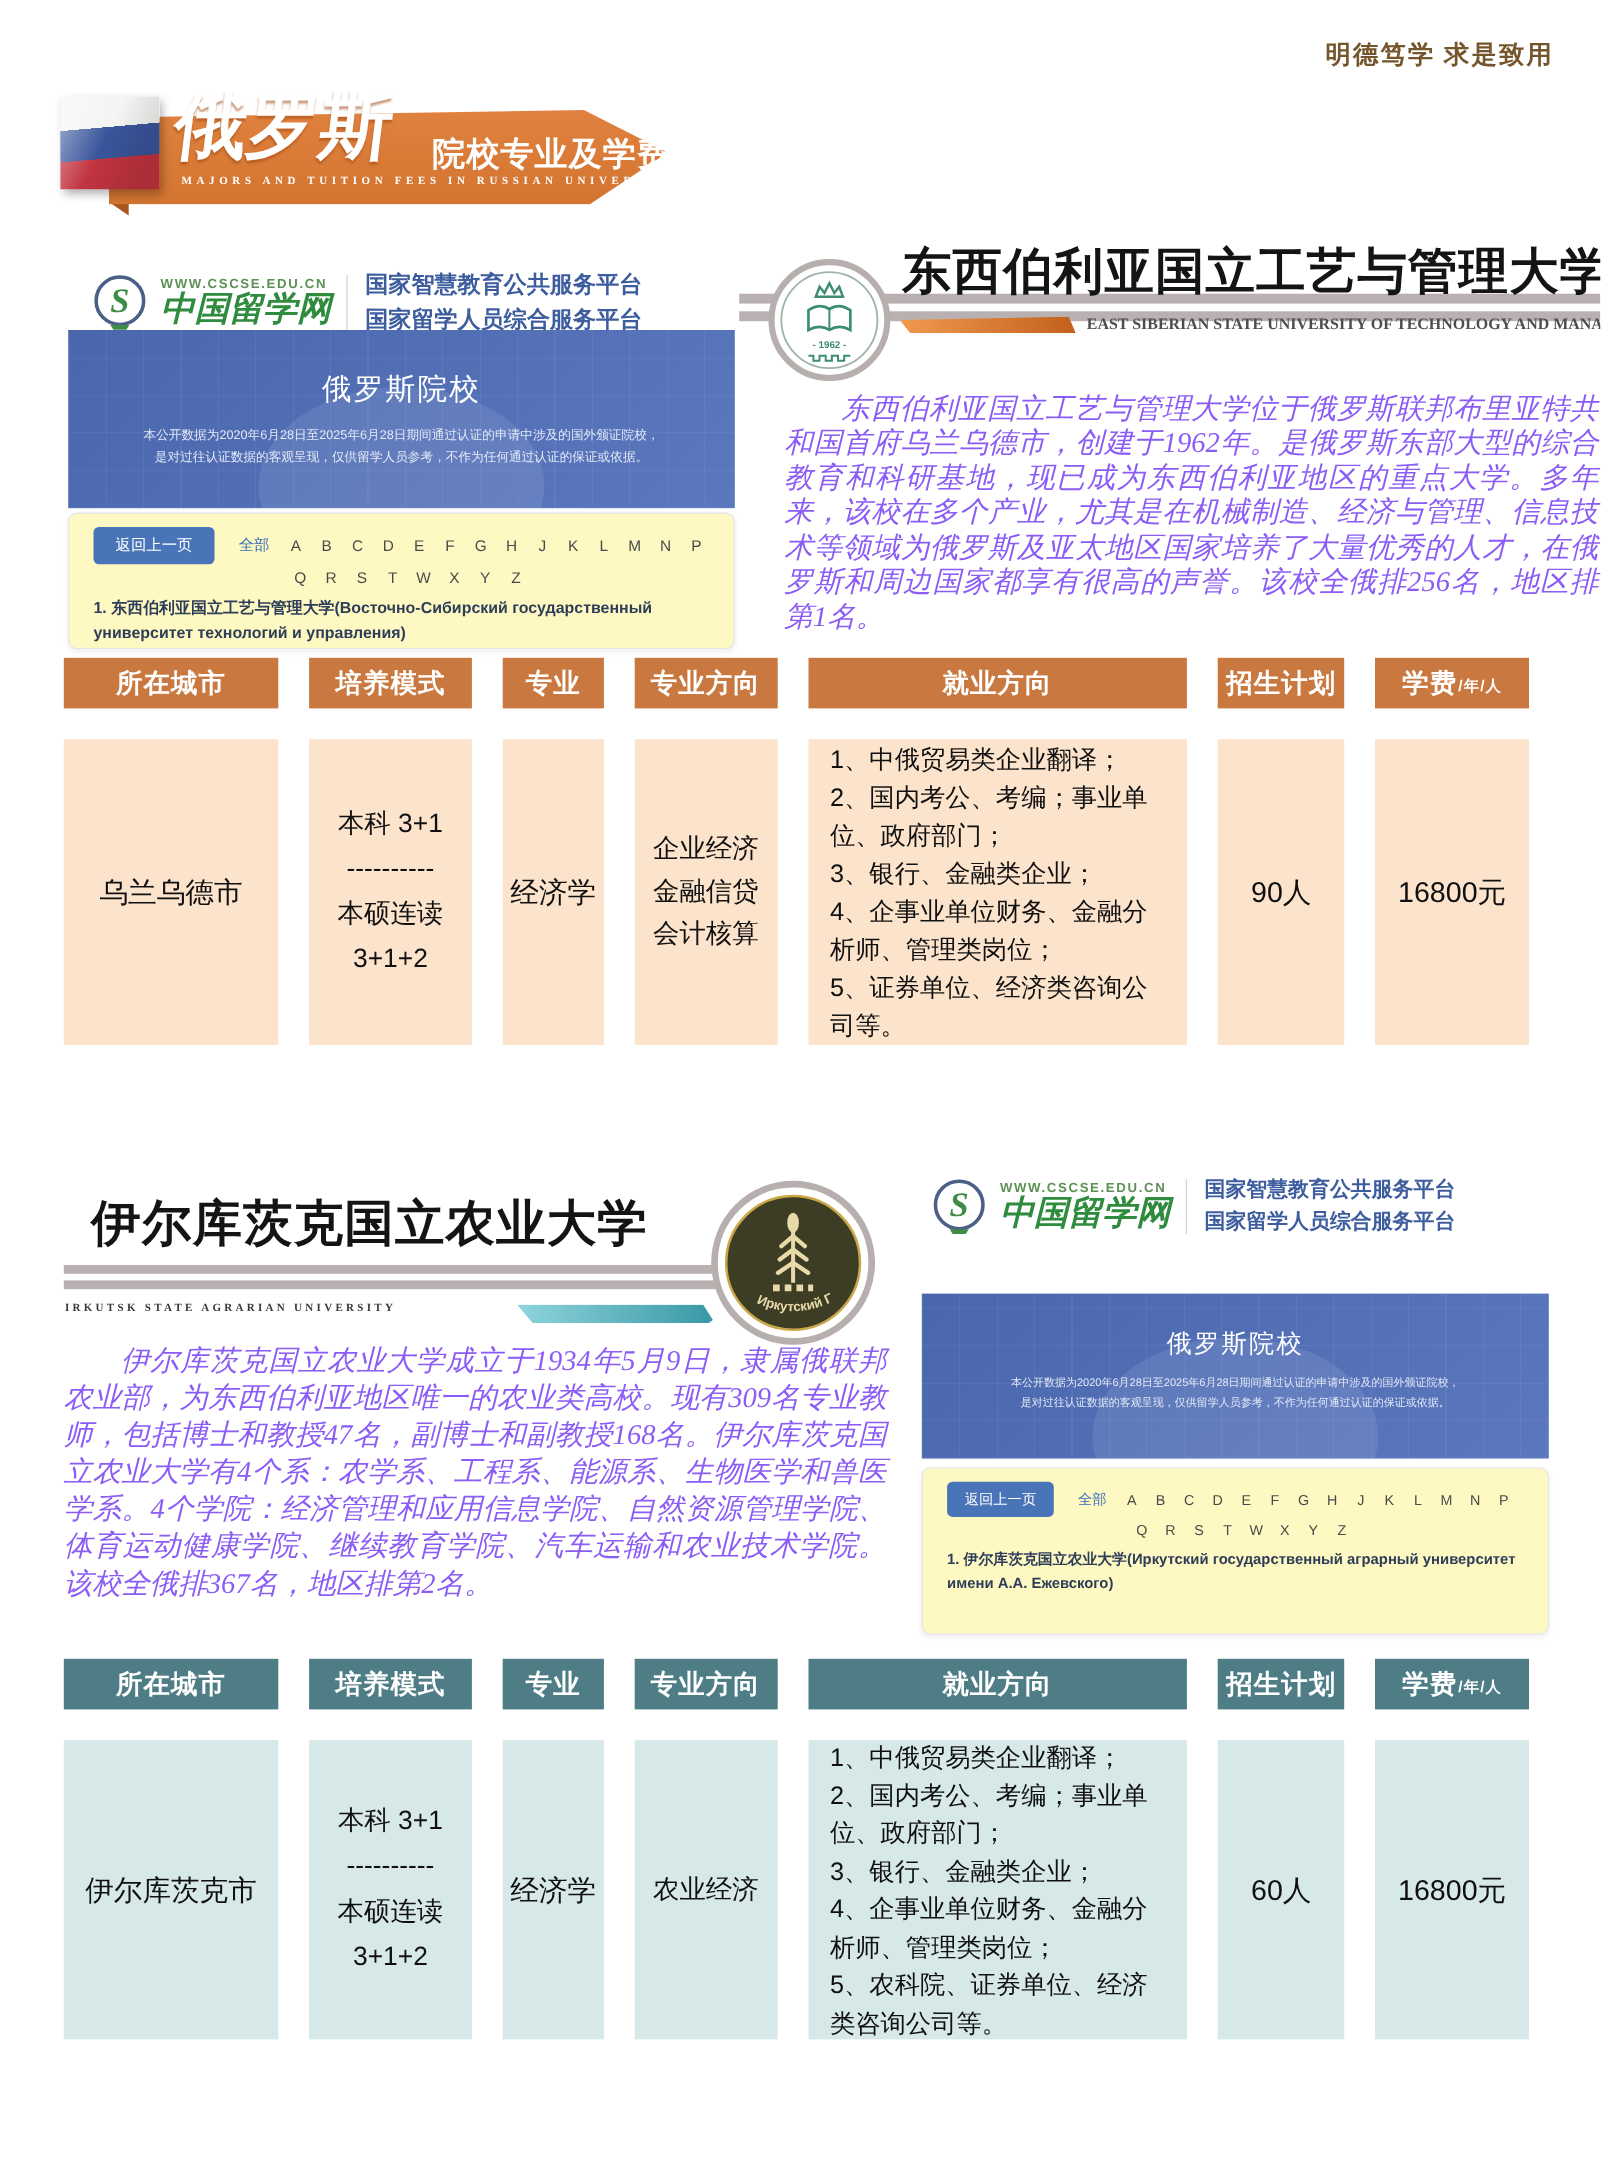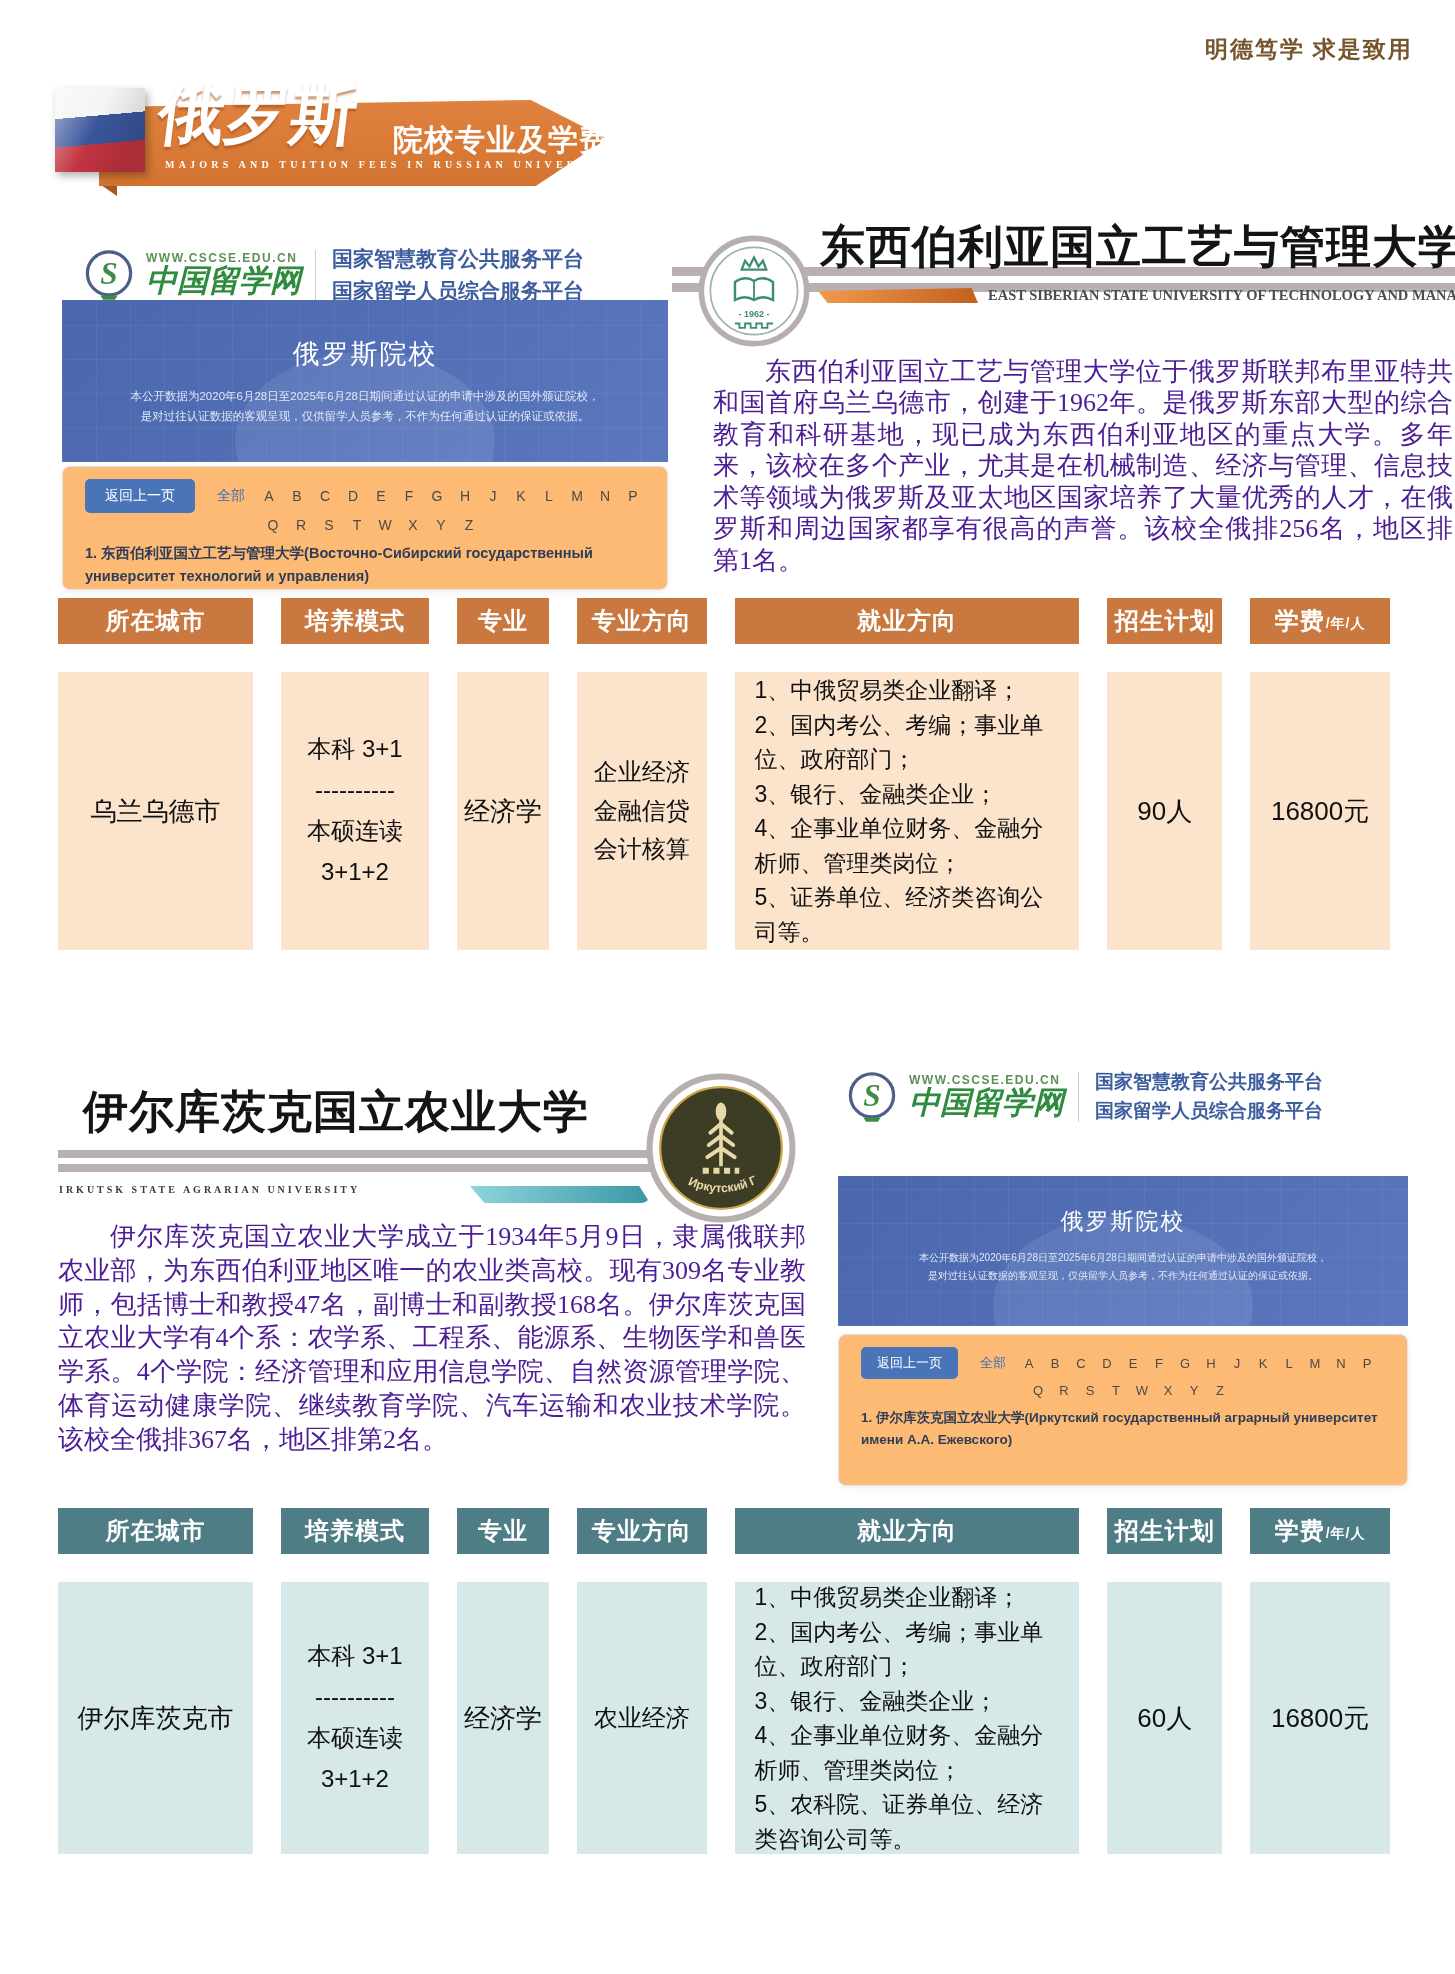--- a/index.html
+++ b/index.html
@@ -48,21 +48,21 @@
   .blue-panel::after{content:"";position:absolute;left:50%;bottom:-70px;width:260px;height:180px;
       margin-left:-130px;border-radius:50%;background:rgba(255,255,255,.09);}
   .bp-title{position:relative;text-align:center;color:#fff;letter-spacing:2px;z-index:1;}
   .bp-disc{position:relative;text-align:center;color:#e3e9f7;z-index:1;line-height:1.75;}
   .bp1 .bp-title{margin-top:36px;font-size:27px;}
   .bp1 .bp-disc{margin-top:14px;font-size:11.5px;}
   .bp2 .bp-title{margin-top:30px;font-size:23px;}
   .bp2 .bp-disc{margin-top:12px;font-size:10px;}
 
   
-  .white-panel{position:absolute;background:#fdba74;border:1px solid #e4e4e4;border-radius:8px;
+  .white-panel{position:absolute;background:#fef9c3;border:1px solid #e4e4e4;border-radius:8px;
       box-shadow:0 2px 6px rgba(0,0,0,.07);padding:12px 20px 8px 22px;overflow:hidden;box-sizing:border-box;}
   .wp-row1{display:flex;align-items:center;}
   .back-btn{background:#4a74b8;color:#fff;border:none;border-radius:5px;cursor:pointer;}
   .wp1 .back-btn{font-size:14px;padding:8px 20px;}
   .wp2 .back-btn{font-size:13px;padding:7px 16px;}
   .all-label{color:#3b6fb5;margin-left:22px;}
   .wp1 .all-label{font-size:14px;}
   .wp2 .all-label{font-size:13px;}
   .letters{display:flex;margin-left:10px;}
   .letters span{text-align:center;color:#4a4a4a;cursor:pointer;}
@@ -82,22 +82,22 @@
   .sec-en{font-family:"Liberation Serif",serif;font-weight:bold;white-space:nowrap;}
   .swoosh-orange{width:160px;height:15px;border-radius:8px 0 0 8px;
       background:linear-gradient(90deg,#f09a4e,#c2601e);
       clip-path:polygon(0 20%,96% 0,100% 100%,6% 100%);}
   .swoosh-teal{position:absolute;height:17px;border-radius:0 9px 9px 0;
       background:linear-gradient(90deg,#8ed4dc,#3998a6);
       clip-path:polygon(0 0,94% 0,100% 100%,8% 100%);}
   .emblem{position:absolute;z-index:2;}
 
   
-  .intro{position:absolute;font-family:"Liberation Serif","DejaVu Serif",serif;color:#4c1d95;
-      text-align:justify;text-indent:2em;}
+  .intro{position:absolute;font-family:"Liberation Serif","DejaVu Serif",serif;color:#8b5cf6;
+      text-align:justify;text-indent:2em;font-style:italic;}
   .intro1{left:713px;top:356px;width:740px;font-size:26px;line-height:1.21;}
   .intro2{left:58px;top:1220px;width:748px;font-size:26px;line-height:1.3;}
 
   
   .uni-table{position:absolute;left:58px;width:1332px;display:grid;
       grid-template-columns:212fr 161fr 100fr 141fr 375fr 125fr 152fr;
       column-gap:7px;row-gap:8px;gap:28px;}
   .t1{top:598px;grid-template-rows:46px 278px;}
   .t2{top:1508px;grid-template-rows:46px 272px;}
   .th{display:flex;align-items:center;justify-content:center;color:#fff;

